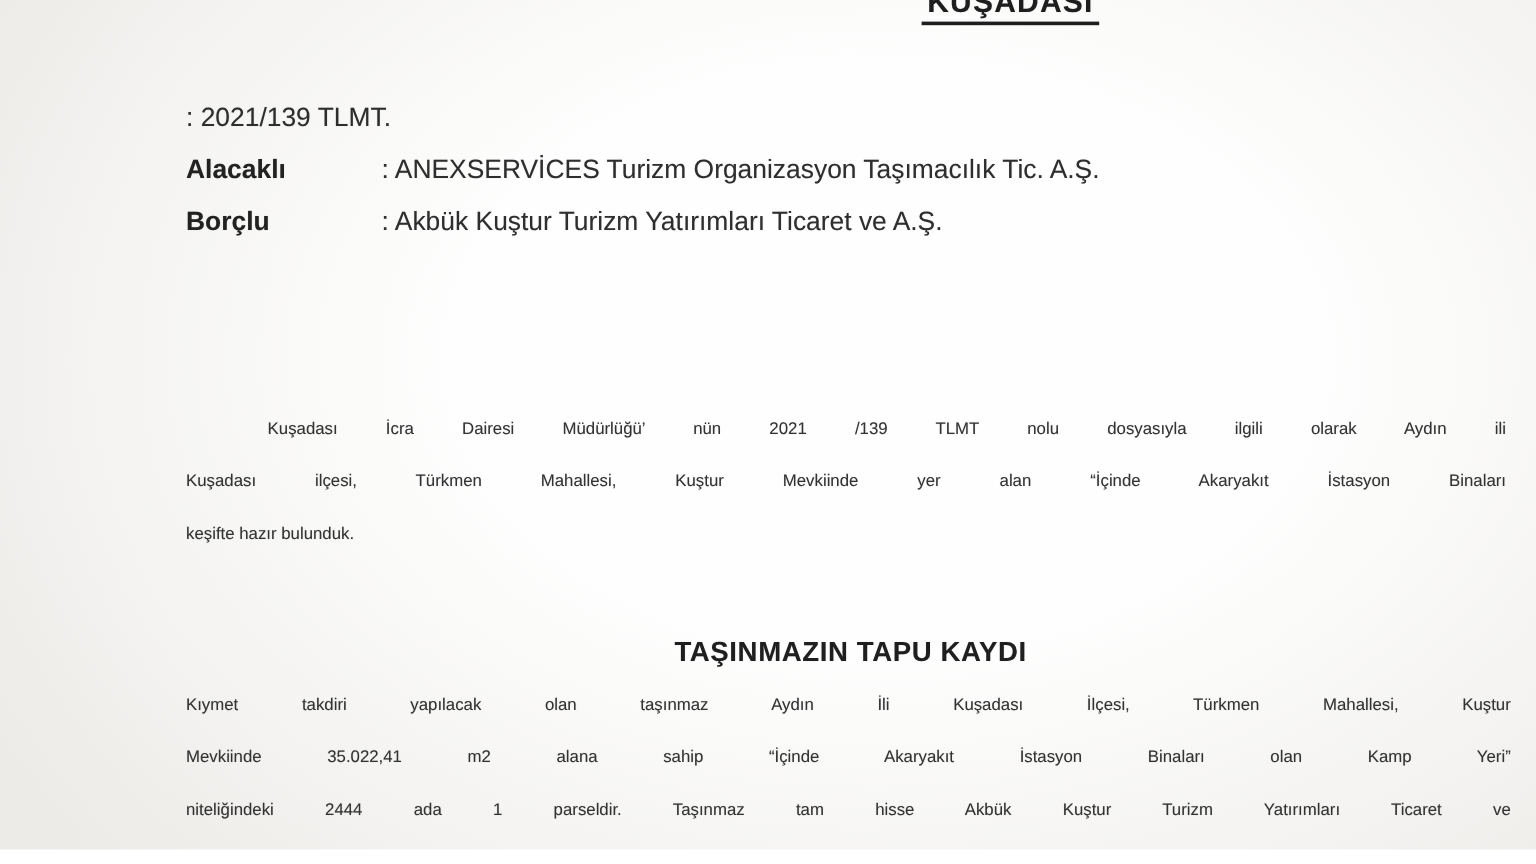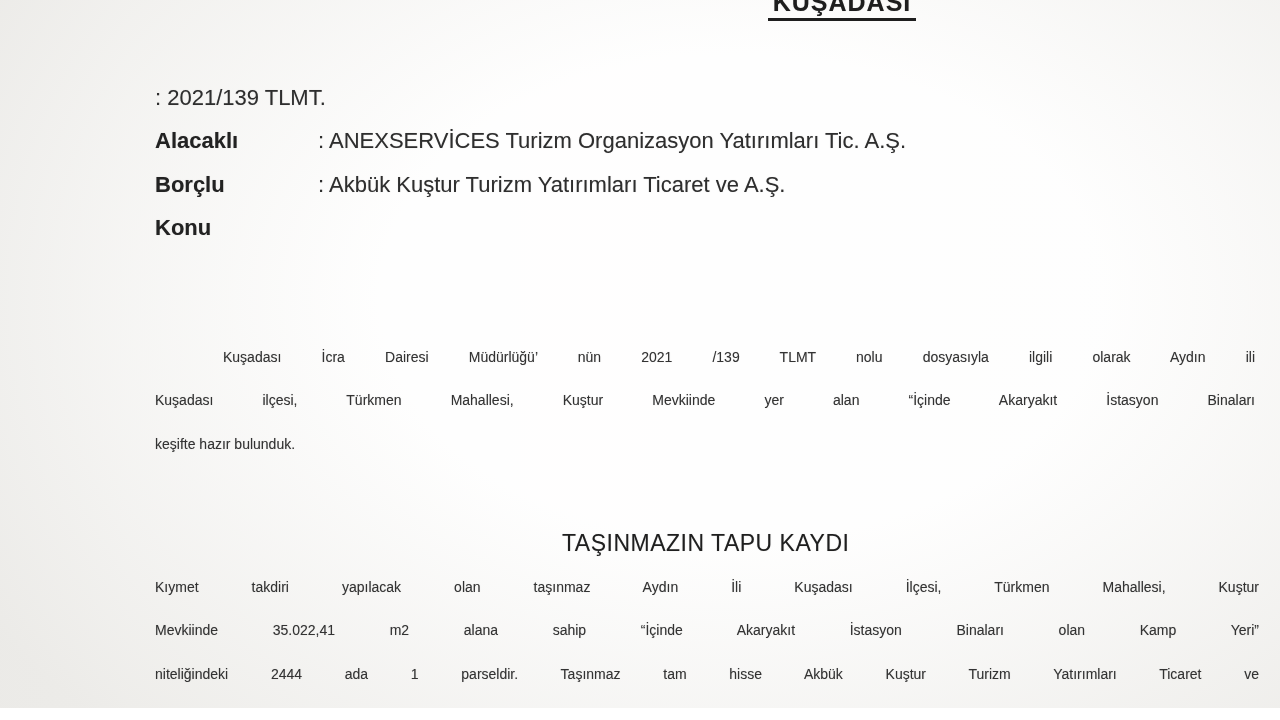--- a/index.html
+++ b/index.html
@@ -82,21 +82,21 @@
   .line.first-indent { padding-left: 68px; }
   .line.last-line {
     text-align-last: left;
     white-space: normal;
   }
   .section-heading {
     position: absolute;
     left: 562px;
     top: 530px;
     font-size: 23px;
-    font-weight: normal;
+    font-weight: bold;
     color: #1f1f1f;
     letter-spacing: 0.5px;
     white-space: nowrap;
   }
 </style>
 </head>
 <body>
 
 <div class="page">
   <div class="scan">
@@ -104,28 +104,27 @@
     <div class="doc-title-wrap">
       <span class="doc-title">KUŞADASI</span>
     </div>
 
     <div class="fields">
       <div class="field-row">
         <span class="field-value">: 2021/139 TLMT.</span>
       </div>
       <div class="field-row">
         <span class="field-label">Alacaklı</span>
-        <span class="field-value">: ANEXSERVİCES Turizm Organizasyon Yatırımları Tic. A.Ş.</span>
+        <span class="field-value">: ANEXSERVİCES Turizm Organizasyon Taşımacılık Tic. A.Ş.</span>
       </div>
       <div class="field-row">
         <span class="field-label">Borçlu</span>
         <span class="field-value">: Akbük Kuştur Turizm Yatırımları Ticaret ve A.Ş.</span>
       </div>
       <div class="field-row">
-        <span class="field-label">Konu</span>
       </div>
     </div>
 
     <div class="para p1">
       <div class="line justified first-indent">Kuşadası İcra Dairesi Müdürlüğü’ nün 2021 /139 TLMT nolu dosyasıyla ilgili olarak Aydın ili</div>
       <div class="line justified">Kuşadası ilçesi, Türkmen Mahallesi, Kuştur Mevkiinde yer alan “İçinde Akaryakıt İstasyon Binaları</div>
       <div class="line last-line">keşifte hazır bulunduk.</div>
     </div>
 
     <div class="section-heading">TAŞINMAZIN TAPU KAYDI</div>

